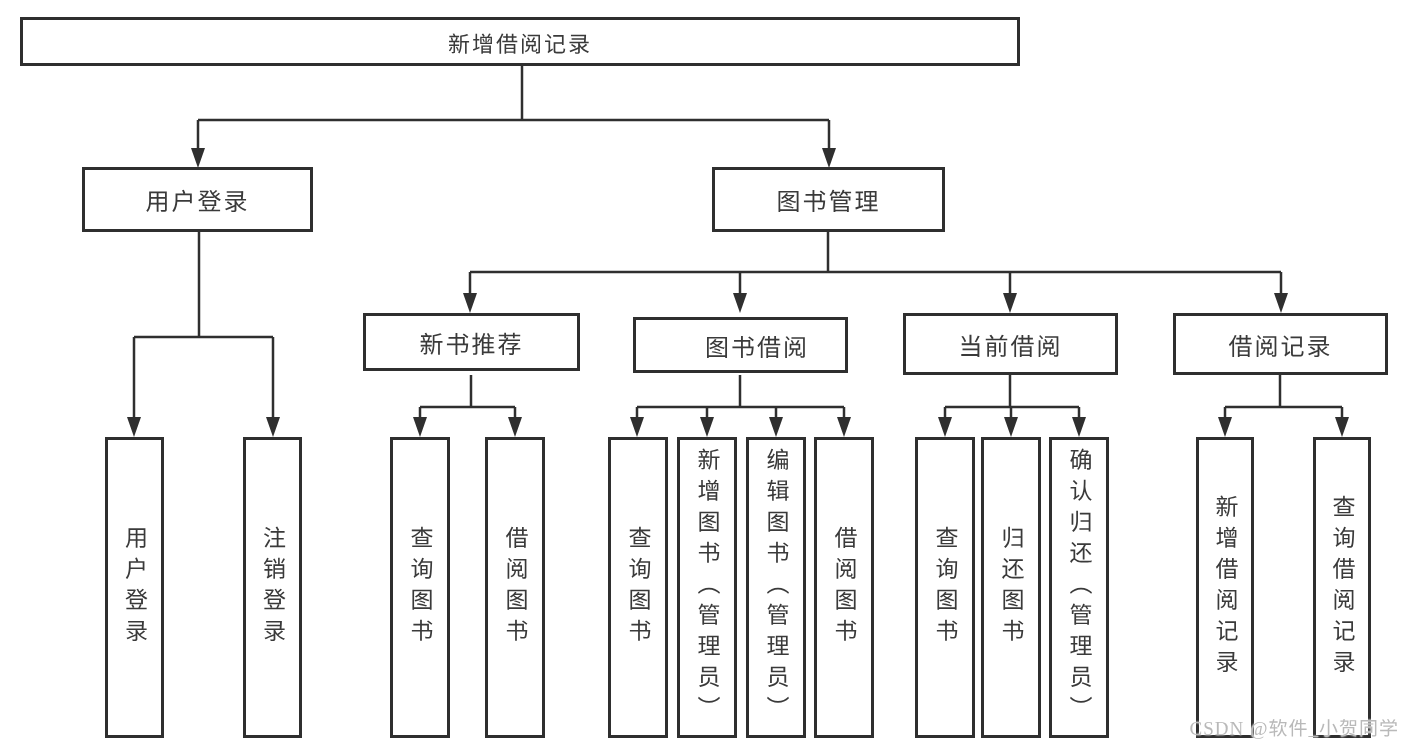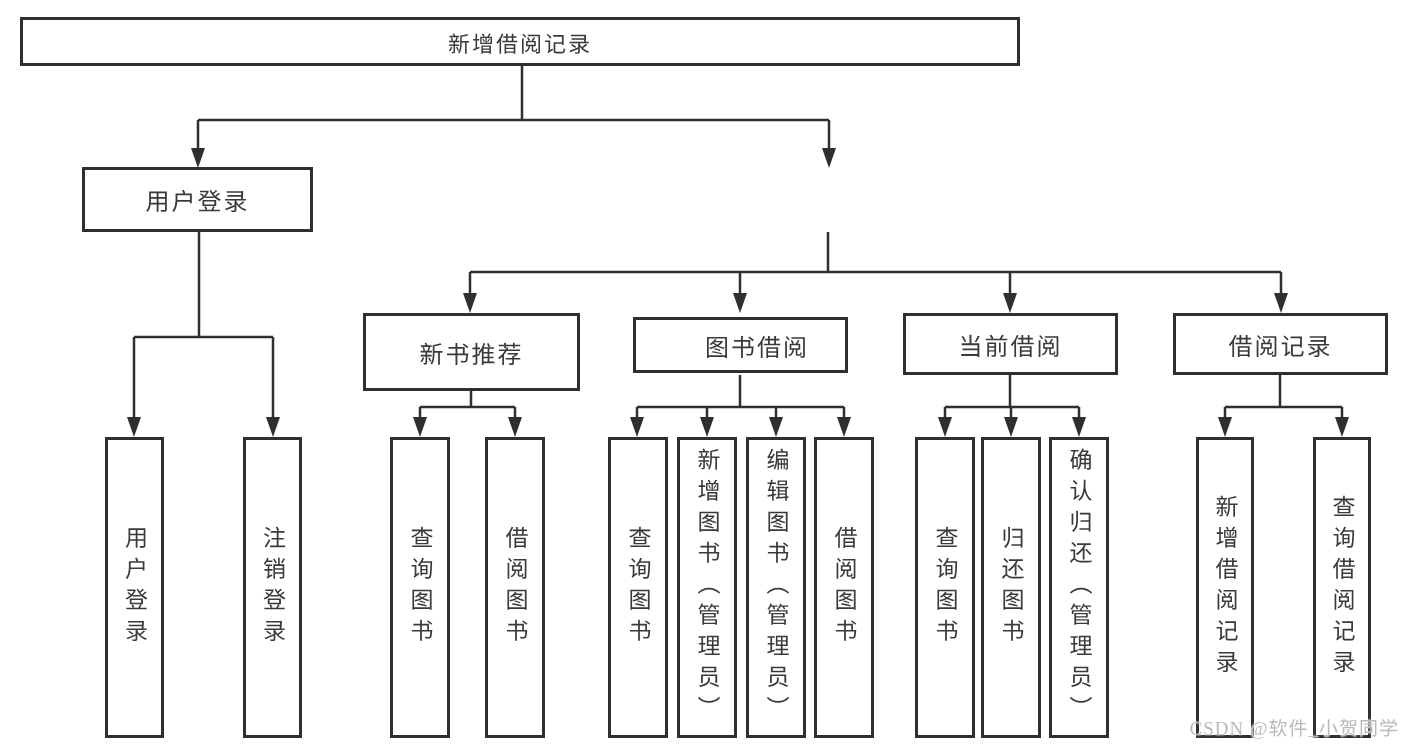--- a/index.html
+++ b/index.html
@@ -23,21 +23,21 @@
     display: flex;
     align-items: center;
     justify-content: center;
     font-size: 24px;
     letter-spacing: 2px;
     color: var(--text, #3a3a3a);
   }
   .root  { left: 20px;  top: 17px;  width: 1000px; height: 49px; font-size: 22px; }
   .l2a   { left: 82px;  top: 167px; width: 231px;  height: 65px; }
   .l2b   { left: 712px; top: 167px; width: 233px;  height: 65px; }
-  .l3a   { left: 363px; top: 313px; width: 217px;  height: 78px; }
+  .l3a   { left: 363px; top: 313px; width: 217px;  height: 58px; }
   .l3b   { left: 633px; top: 317px; width: 215px;  height: 56px; padding-left: 33px; }
   .l3c   { left: 903px; top: 313px; width: 215px;  height: 62px; text-align: center; }
   .l3d   { left: 1173px;top: 313px; width: 215px;  height: 62px; }
   .leaf  { top: 437px; width: 59px; height: 301px; font-size: 23px; letter-spacing: 0; }
   .leaf .vtext {
     writing-mode: vertical-rl;
     text-orientation: mixed;
     letter-spacing: 8px;
     line-height: 1.05;
     white-space: nowrap;
@@ -143,20 +143,21 @@
       <line x1="1225" y1="407" x2="1225" y2="421"></line>
       <polygon points="1225,437 1218,417 1232,417"></polygon>
       <line x1="1342" y1="407" x2="1342" y2="421"></line>
       <polygon points="1342,437 1335,417 1349,417"></polygon>
     </g>
   </svg>
 
   <div class="node root">新增借阅记录</div>
 
   <div class="node l2a">用户登录</div>
+  <div class="node l2b">图书管理</div>
 
   <div class="node l3a">新书推荐</div>
   <div class="node l3b">图书借阅</div>
   <div class="node l3c">当前借阅</div>
   <div class="node l3d">借阅记录</div>
 
   <div class="node leaf lf1">
     <span class="vtext">用户登录</span>
   </div>
   <div class="node leaf lf2">

